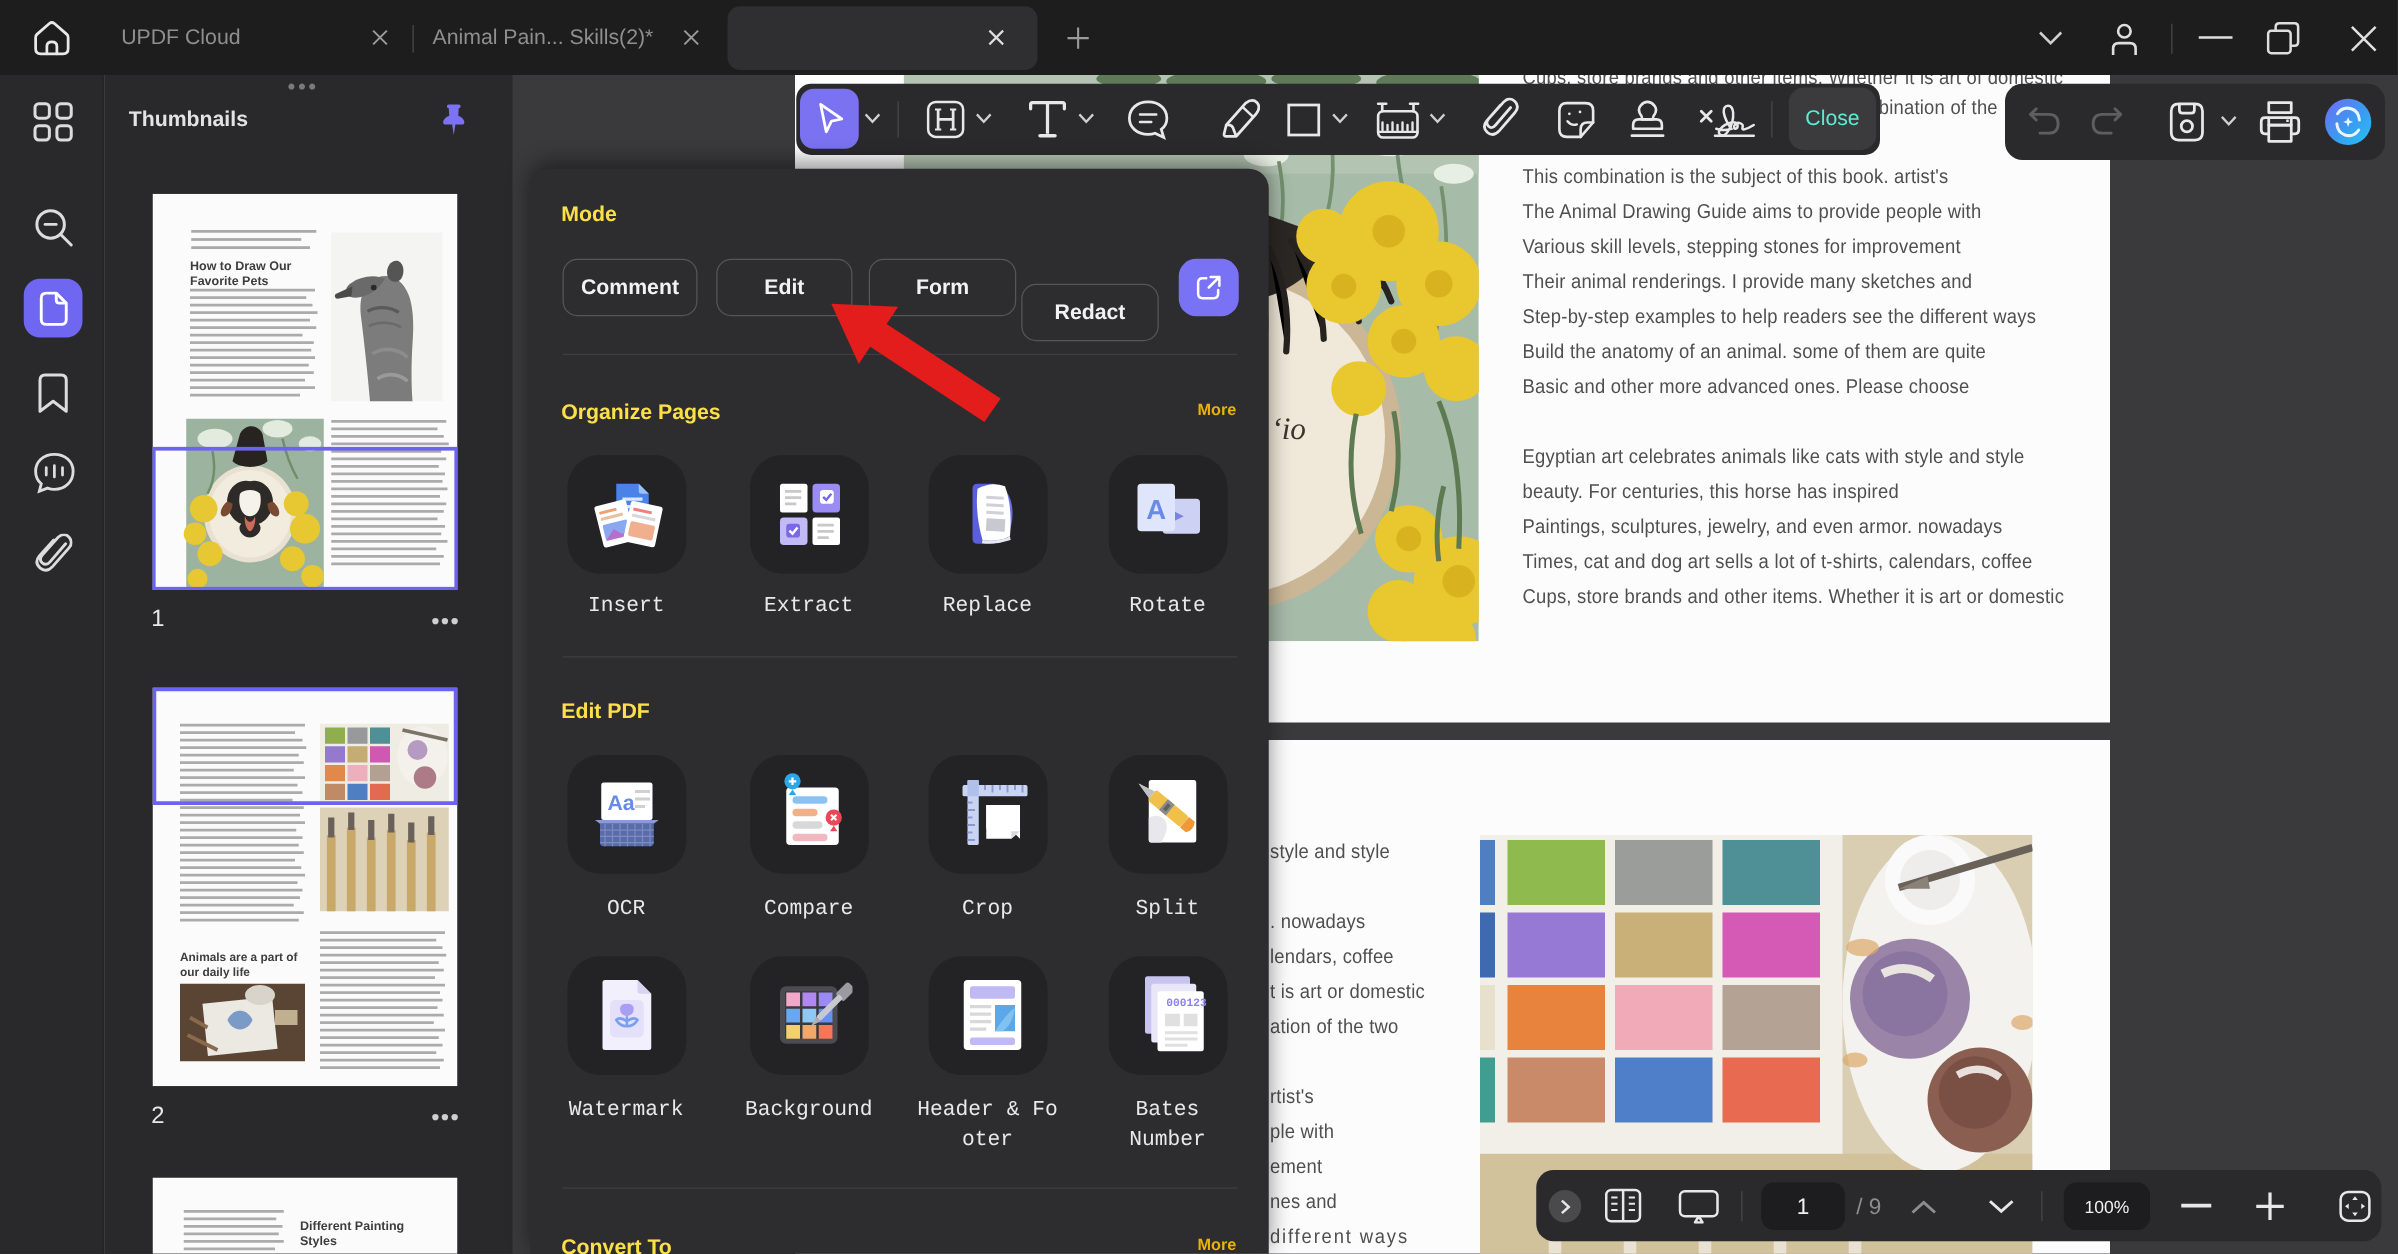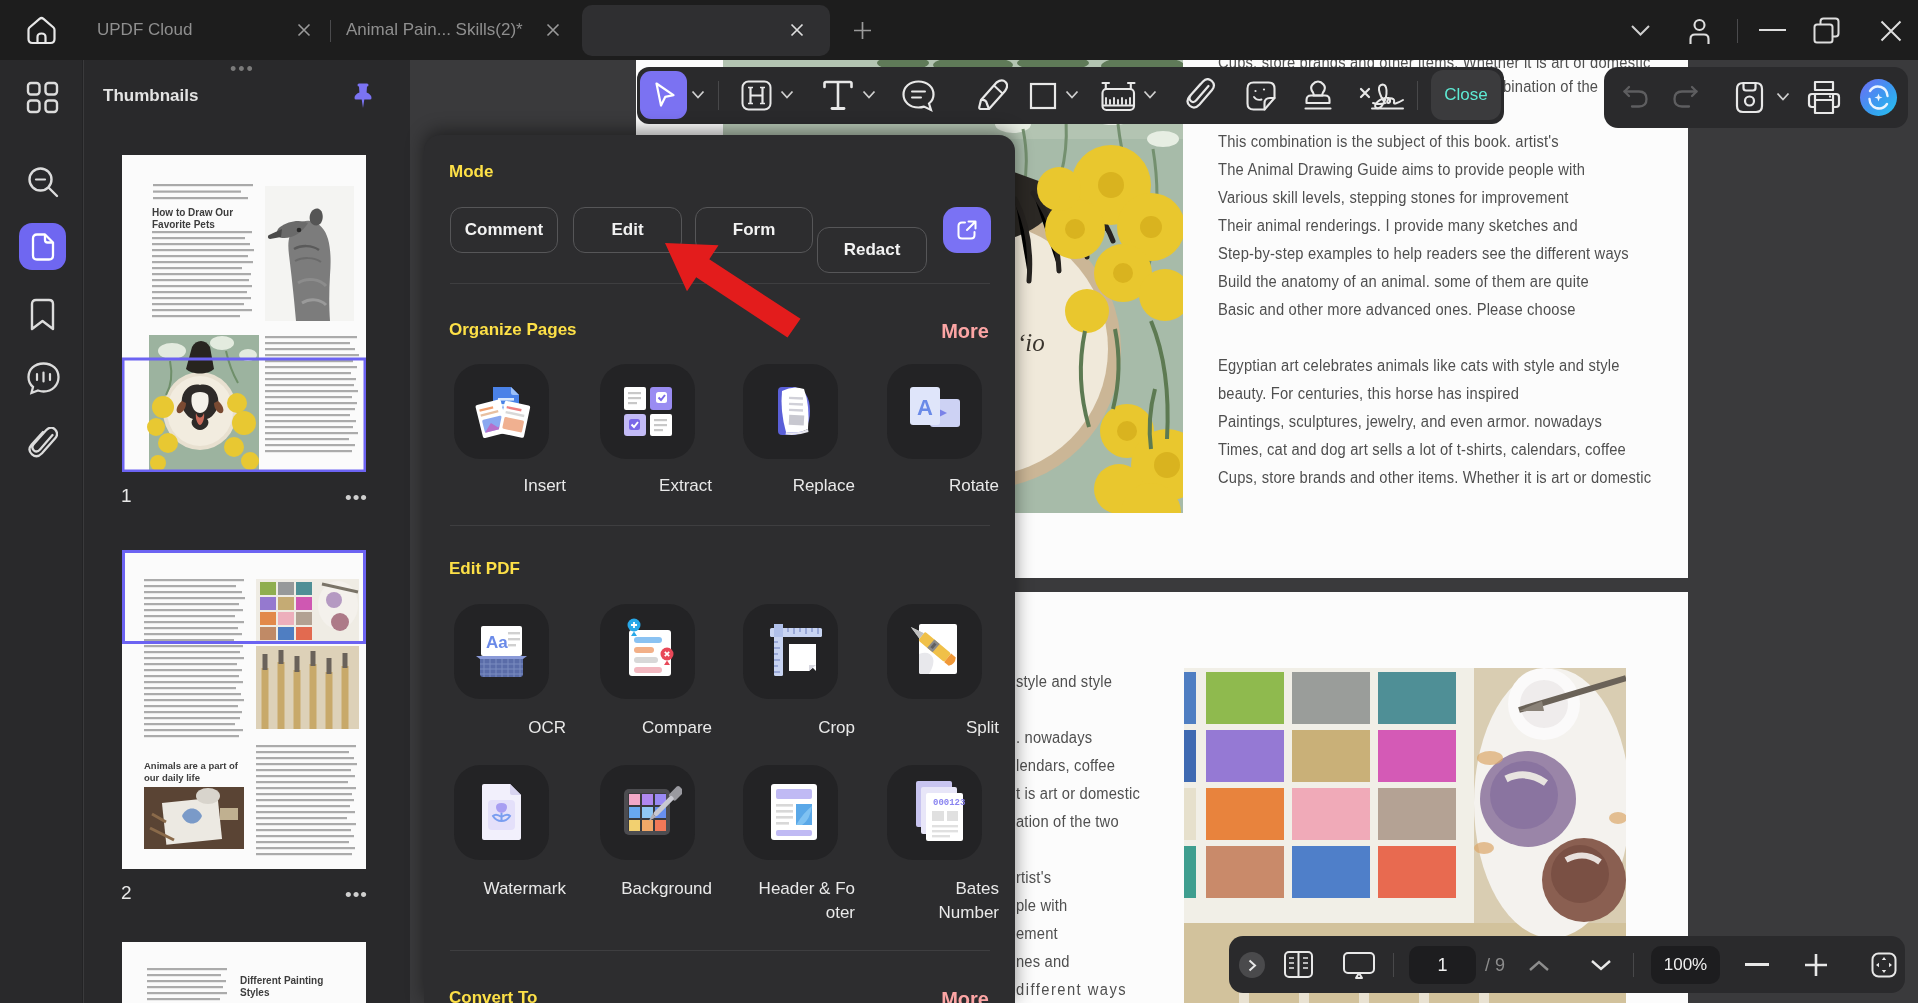--- a/index.html
+++ b/index.html
@@ -18,25 +18,25 @@
   #canvas { position:absolute; left:410px; top:60px; width:1508px; height:943px; background:#3a3a3c; z-index:1; overflow:hidden;}
   .page { position:absolute; background:#fcfcfc; }
   .docline { position:absolute; font-size:16px; color:#4f4f4f; white-space:nowrap; transform:scaleX(0.92); transform-origin:0 50%; letter-spacing:0.2px;}
   
   #maintools { position:absolute; left:637px; top:67px; width:867px; height:57px; background:#2a2a2c; border-radius:12px; z-index:50; display:flex; align-items:center; }
   #righttools { position:absolute; left:1604px; top:67px; width:304px; height:61px; background:#2a2a2c; border-radius:14px; z-index:50; display:flex; align-items:center; }
   #bottombar { position:absolute; left:1229px; top:936px; width:676px; height:57px; background:#2a2a2c; border-radius:14px; z-index:60; display:flex; align-items:center; }
   
   #popup { position:absolute; left:424px; top:135px; width:591px; height:868px; background:#2d2d2f; border-radius:16px 16px 0 0; z-index:70; box-shadow:0 -4px 18px rgba(0,0,0,.45); }
   .seclabel { position:absolute; left:25px; font-size:17px; font-weight:bold; color:#fde047; }
-  .morelink { position:absolute; right:26px; font-size:20px; font-weight:bold; color:#fca5a5; }
+  .morelink { position:absolute; right:26px; font-size:13px; font-weight:bold; color:#eab308; }
   .mbtn { position:absolute; top:72px; height:46px; border:1px solid #565658; border-radius:12px; color:#f2f2f2; font-size:17px; font-weight:bold; display:flex; align-items:center; justify-content:center; background:transparent; }
   .divider { position:absolute; left:26px; width:540px; height:1px; background:#3e3e40; }
   .card { position:absolute; width:95px; height:95px; background:#232325; border-radius:26px; display:flex; align-items:center; justify-content:center; }
-  .cardlabel { position:absolute; width:130px; text-align:right; font-size:17px; color:#e9e9e9; line-height:24px; }
+  .cardlabel { position:absolute; width:130px; text-align:center; font-size:17px; color:#e9e9e9; line-height:24px;font-family:Liberation Mono, monospace; }
 </style>
 </head>
 <body>
 <div id="canvas">
 
   <div class="page" style="left:226px;top:-1px;width:1052px;height:519px;"></div>
 
   <svg class="abs" style="left:313px;top:-1px;" width="460" height="454" viewBox="0 0 460 454">
     <rect width="460" height="454" fill="#a7bba9"></rect>
     <rect y="0" width="460" height="80" fill="#b3c4b2"></rect>
@@ -795,21 +795,21 @@
   <div class="abs" style="left:164px;top:17px;width:1px;height:24px;background:#48484a;"></div>
   <div class="abs" style="left:180px;top:10px;width:67px;height:38px;background:#1d1d1f;border-radius:10px;color:#f0f0f0;font-size:18px;display:flex;align-items:center;justify-content:center;">1</div>
   <div class="abs" style="left:256px;top:19px;font-size:18px;color:#8d8d8d;">/ 9</div>
   <svg class="abs" style="left:299px;top:24px;" width="22" height="12" viewBox="0 0 22 12" fill="none" stroke="#8d8d8d" stroke-width="2.4">
       <path d="M2 10 L11 2 L20 10"></path>
     </svg>
   <svg class="abs" style="left:361px;top:23px;" width="22" height="12" viewBox="0 0 22 12" fill="none" stroke="#e8e8e8" stroke-width="2.4">
       <path d="M2 2 L11 10 L20 2"></path>
     </svg>
   <div class="abs" style="left:404px;top:17px;width:1px;height:24px;background:#48484a;"></div>
-  <div class="abs" style="left:422px;top:10px;width:69px;height:38px;background:#1d1d1f;border-radius:10px;color:#f0f0f0;font-size:17px;display:flex;align-items:center;justify-content:center;">100%</div>
+  <div class="abs" style="left:422px;top:10px;width:69px;height:38px;background:#1d1d1f;border-radius:10px;color:#f0f0f0;font-size:14px;display:flex;align-items:center;justify-content:center;">100%</div>
   <div class="abs" style="left:516px;top:27px;width:24px;height:3px;background:#e8e8e8;"></div>
   <svg class="abs" style="left:575px;top:17px;" width="24" height="24" viewBox="0 0 24 24" stroke="#e8e8e8" stroke-width="2.6">
       <path d="M12 1 V23 M1 12 H23"></path>
     </svg>
   <svg class="abs" style="left:642px;top:16px;" width="26" height="26" viewBox="0 0 26 26" fill="none" stroke="#e8e8e8" stroke-width="2">
     <rect x="1.5" y="1.5" width="23" height="23" rx="6"></rect>
     <path d="M13 5 L10.8 8 H15.2 Z M13 21 L10.8 18 H15.2 Z M5 13 L8 10.8 V15.2 Z M21 13 L18 10.8 V15.2 Z" fill="#e8e8e8" stroke="none"></path>
   </svg>
 </div>
 

